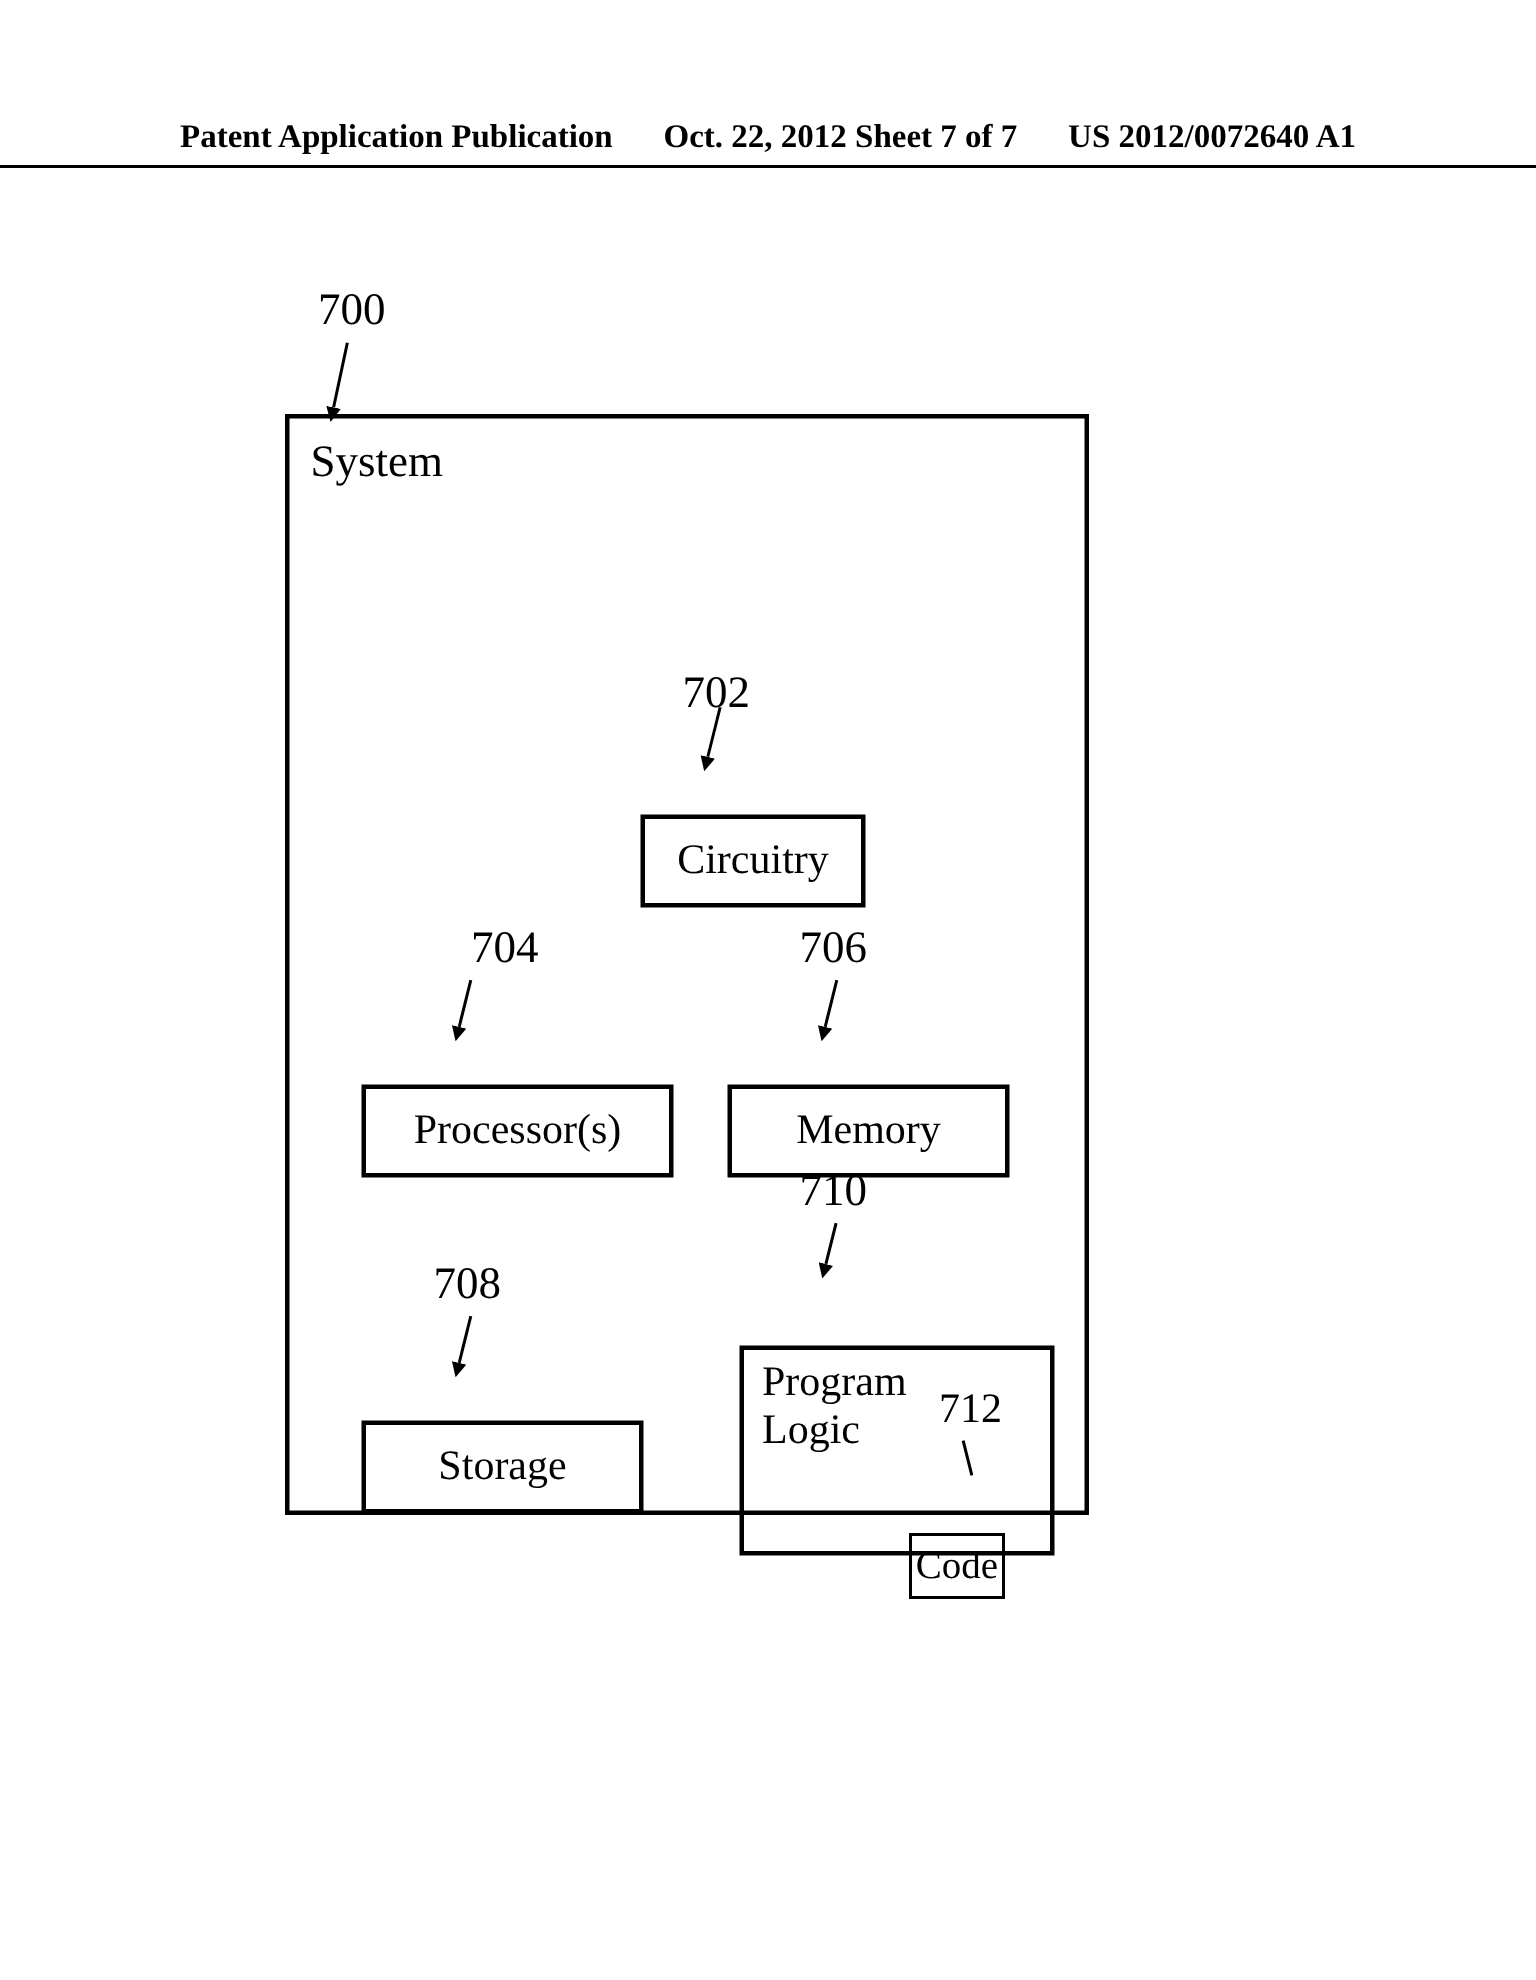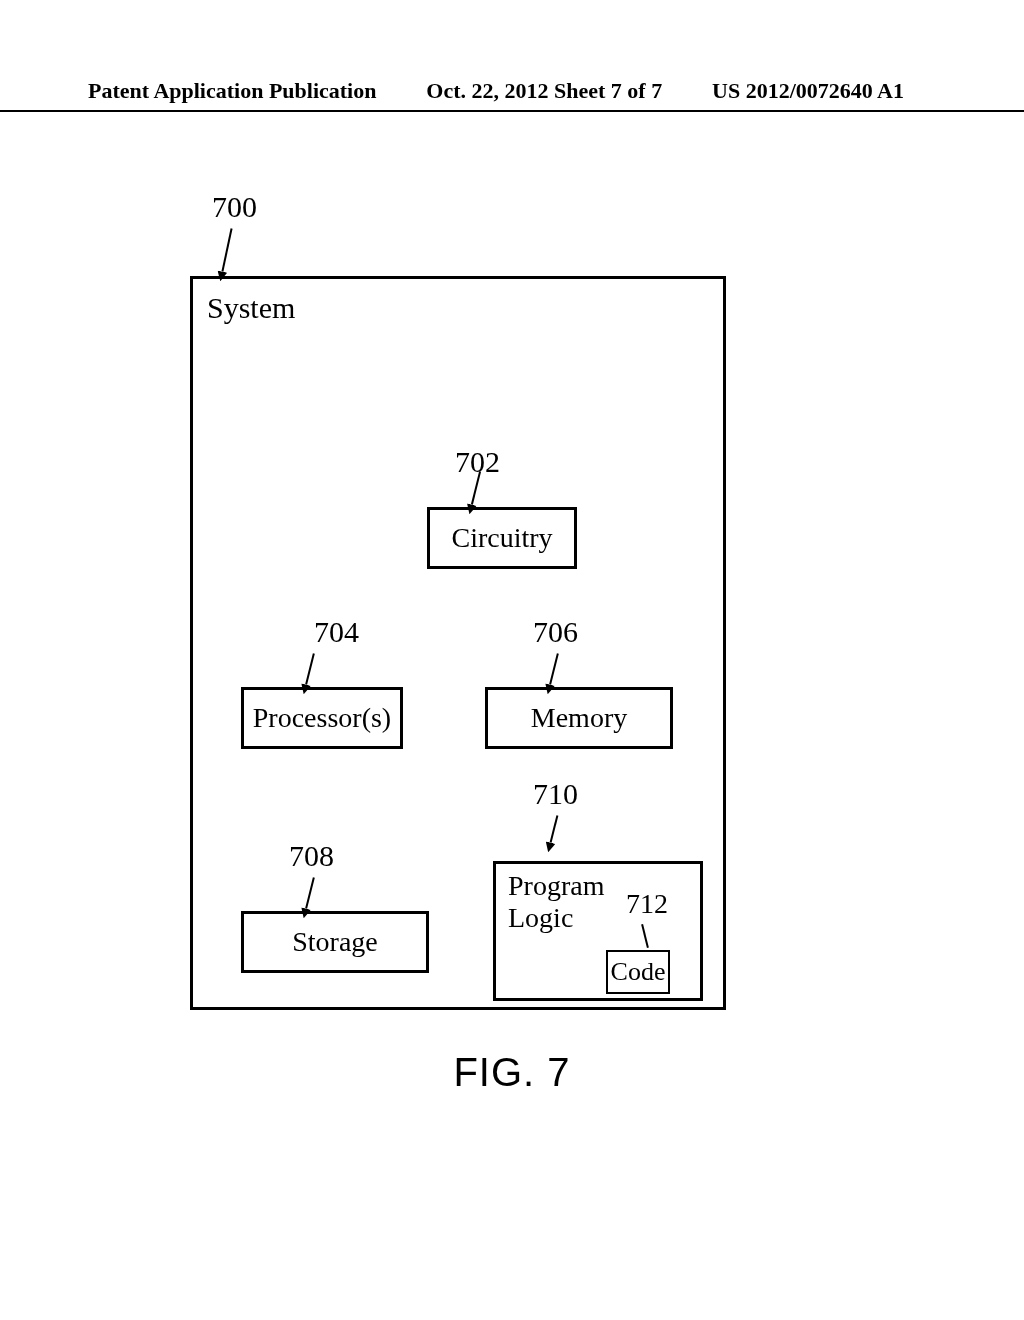--- a/index.html
+++ b/index.html
@@ -2,38 +2,38 @@
 <html><head>
 <meta charset="utf-8">
 <style>
   * { box-sizing: border-box; margin: 0; padding: 0; }
   html, body { width: 1024px; height: 1320px; background: #fff; font-family: "Times New Roman", Times, serif; }
   .page { position: relative; width: 1024px; height: 1320px; }
 
   .header {
     position: absolute;
     top: 78px; left: 0; right: 0;
-    padding: 0 120px 6px 88px;
+    padding: 0 120px 6px 120px;
     border-bottom: 2px solid #000;
     font-size: 22px;
     font-weight: bold;
     display: flex;
     justify-content: space-between;
   }
 
   .fig-frame { position: absolute; left: 190px; top: 220px; width: 536px; height: 790px; }
 
   .label { position: absolute; font-size: 30px; text-align: center; }
   .leader { position: absolute; width: 2px; background: #000; }
   .leader::after { content: ""; position: absolute; left: -4px; top: 100%; width: 10px; height: 10px; background: #000; border-radius: 0 0 50% 50%; clip-path: polygon(50% 100%, 0 0, 100% 0); }
 
   .system-box { position: absolute; left: 0; top: 56px; width: 536px; height: 734px; border: 3px solid #000; padding-left: 29px; }
   .sys-title { position: absolute; left: 14px; top: 10px; font-size: 30px; line-height: 1.25; }
 
-  .block { position: absolute; border: 3px solid #000; font-size: 28px; display: flex; align-items: center; justify-content: center; }
+  .block { position: absolute; border: 3px solid #000; font-size: 28px; display: flex; align-items: center; justify-content: center; margin-top: 36px; }
   .block.inner { border-width: 2px; font-size: 26px; }
 
   .caption { position: absolute; left: 0; right: 0; top: 1050px; text-align: center; font-size: 40px; font-family: Arial, Helvetica, sans-serif; letter-spacing: 1px; }
 
   .header span { font-family: "Times New Roman", Times, serif; }
 </style>
 </head>
 <body>
 
 <div class="page">
@@ -55,21 +55,21 @@
       </div>
 
       <div class="label" style="left:262px; top:166px;">702</div>
       <div class="leader" style="left:282px; top:192px; height:34px; transform: rotate(14deg);"></div>
       <div class="block" style="left:234px; top:228px; width:150px; height:62px;">
         <span>Circuitry</span>
       </div>
 
       <div class="label" style="left:96px; top:336px;margin-left:25px;">704</div>
       <div class="leader" style="left:116px; top:374px; height:32px; transform: rotate(14deg);"></div>
-      <div class="block" style="left:48px; top:408px; width:162px; height:62px;">
+      <div class="block" style="left:48px; top:408px; width:208px; height:62px;">
         <span>Processor(s)</span>
       </div>
 
       <div class="label" style="left:340px; top:336px;">706</div>
       <div class="leader" style="left:360px; top:374px; height:32px; transform: rotate(14deg);"></div>
       <div class="block" style="left:292px; top:408px; width:188px; height:62px;">
         <span>Memory</span>
       </div>
 
       <div class="label" style="left:96px; top:560px;">708</div>
@@ -89,14 +89,13 @@
         <div class="label" style="left:130px; top:24px; font-size:28px;">712</div>
         <div style="position:absolute; left:148px; top:60px; width:2px; height:24px; background:#000; transform: rotate(-14deg);"></div>
         <div class="block inner" style="left:110px; top:86px; width:64px; height:44px;">
           <span>Code</span>
         </div>
       </div>
 
     </div>
   </div>
 
-  <div class="caption">FIG. 7</div>
 </div>
 
 </body></html>

